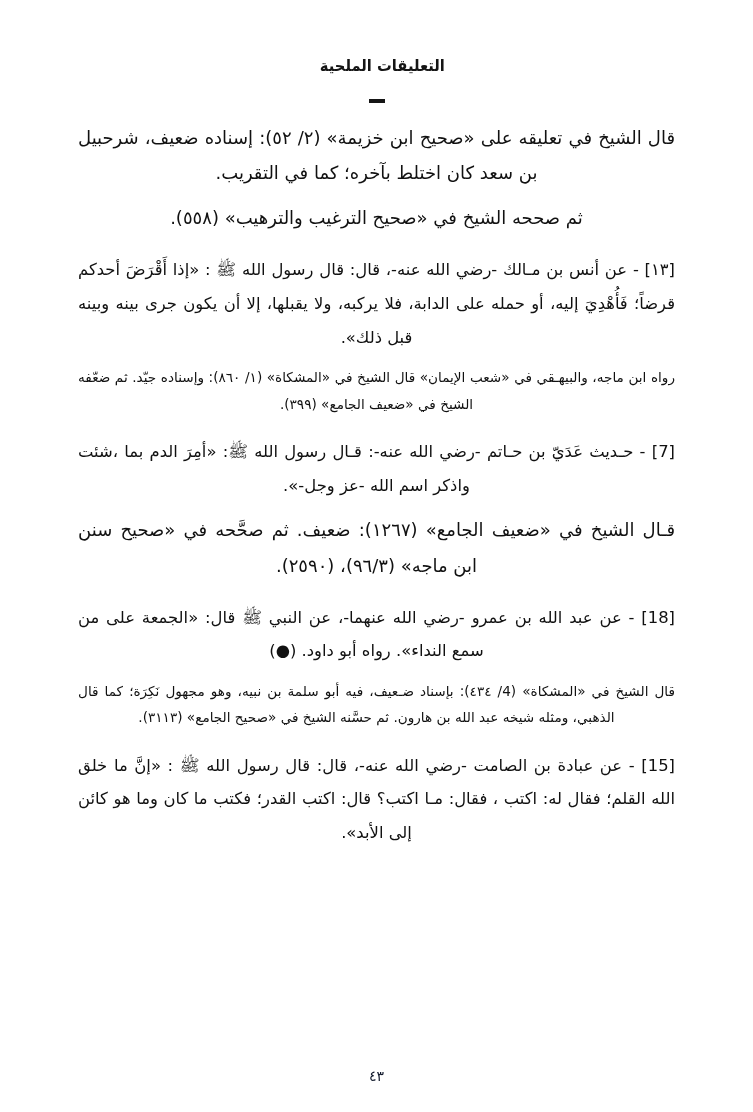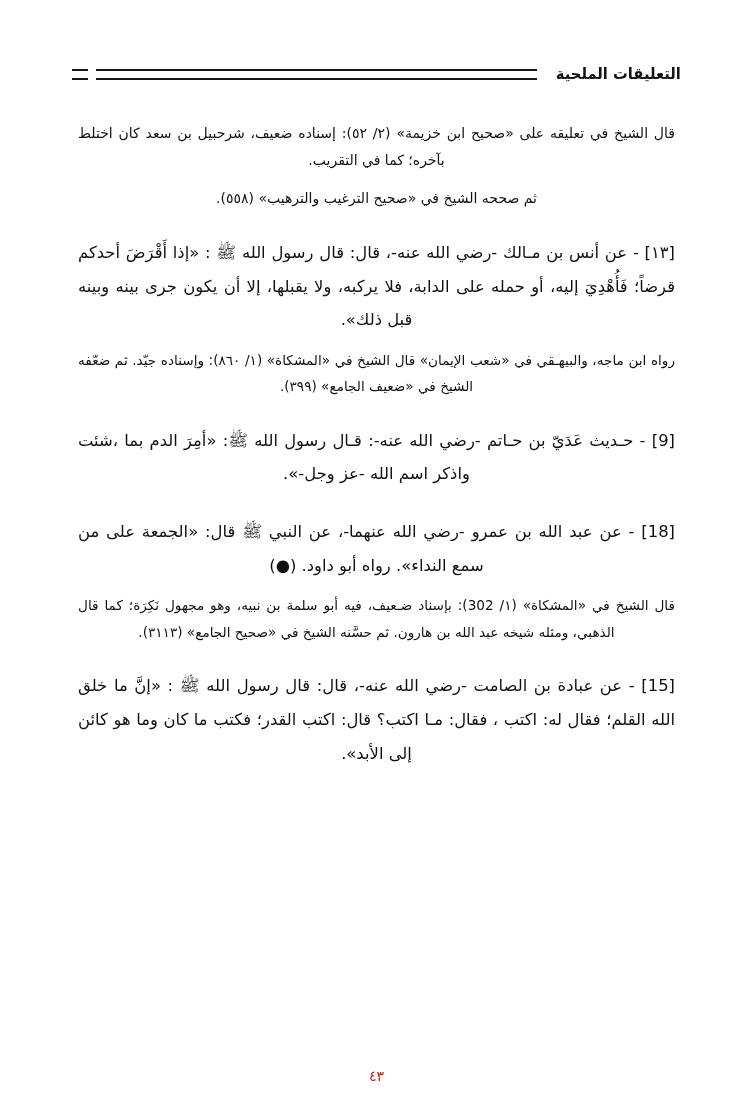--- a/index.html
+++ b/index.html
@@ -23,24 +23,23 @@
   }
 
   
   .header {
     position: absolute;
     top: 56px;
     right: 72px;
     left: 72px;
     height: 34px;
     display: flex;
-    flex-direction: row;
+    flex-direction: column;
     align-items: center;
     gap: 8px;
-    justify-content: center;
   }
   .header-title {
     font-family: "DejaVu Sans", sans-serif;
     font-size: 16px;
     font-weight: bold;
     letter-spacing: -0.5px;
     color: #151515;
     white-space: nowrap;
     transform: scaleX(0.92);
     transform-origin: right center;
@@ -63,54 +62,54 @@
   
   .content {
     position: absolute;
     top: 120px;
     right: 78px;
     left: 78px;
     bottom: 70px;
   }
 
   .para {
-    font-size: 14px;
+    font-size: 18px;
     line-height: 1.95;
     text-align: justify;
     text-align-last: center;
     margin: 0 0 10px 0;
     letter-spacing: 0;
   }
   .para.small {
     font-size: 13.6px;
     line-height: 1.95;
     margin-bottom: 8px;
   }
   .para.big {
     font-size: 16.4px;
     line-height: 2.05;
   }
   .gap-top {
-    margin-top: 24px;
+    margin-top: 18px;
   }
   .gap-top-sm {
   }
   .center-line {
     text-align: center;
   }
 
   
   .footer {
     position: absolute;
     bottom: 28px;
     left: 0;
     right: 0;
     text-align: center;
     font-size: 14px;
-    color: #b91c1c;
+    color: #0f172a;
   }
 </style>
 </head>
 <body>
 
 <div class="page">
 
   <div class="header">
     <span class="header-title">التعليقات الملحية</span>
     <span class="header-rule"></span>
@@ -120,26 +119,27 @@
   <div class="content">
 
     <p class="para">قال الشيخ في تعليقه على «صحيح ابن خزيمة» (٢/ ٥٢): إسناده ضعيف، شرحبيل بن سعد كان اختلط بآخره؛ كما في التقريب.</p>
 
     <p class="para center-line">ثم صححه الشيخ في «صحيح الترغيب والترهيب» (٥٥٨).</p>
 
     <p class="para big gap-top">[١٣] - عن أنس بن مـالك -رضي الله عنه-، قال: قال رسول الله ﷺ : «إذا أَقْرَضَ أحدكم قرضاً؛ فَأُهْدِيَ إليه، أو حمله على الدابة، فلا يركبه، ولا يقبلها، إلا أن يكون جرى بينه وبينه قبل ذلك».</p>
 
     <p class="para small gap-top-sm">رواه ابن ماجه، والبيهـقي في «شعب الإيمان» قال الشيخ في «المشكاة» (١/ ٨٦٠): وإسناده جيّد. ثم ضعّفه الشيخ في «ضعيف الجامع» (٣٩٩).</p>
 
-    <p class="para big gap-top">[9] - حـديث عَدَيّ بن حـاتم -رضي الله عنه-: قـال رسول الله ﷺ: «أمِرَ الدم بما ،شئت واذكر اسم الله -عز وجل-».</p>
+    <p class="para big gap-top">[7] - حـديث عَدَيّ بن حـاتم -رضي الله عنه-: قـال رسول الله ﷺ: «أمِرَ الدم بما ،شئت واذكر اسم الله -عز وجل-».</p>
 
+    <p class="para gap-top-sm">قـال الشيخ في «ضعيف الجامع» (١٢٦٧): ضعيف. ثم صحَّحه في «صحيح سنن ابن ماجه» (٩٦/٣)، (٢٥٩٠).</p>
 
     <p class="para big gap-top">[18] - عن عبد الله بن عمرو -رضي الله عنهما-، عن النبي ﷺ قال: «الجمعة على من سمع النداء». رواه أبو داود. (●)</p>
 
-    <p class="para small gap-top-sm">قال الشيخ في «المشكاة» (١/ 302): بإسناد ضـعيف، فيه أبو سلمة بن نبيه، وهو مجهول نَكِرَة؛ كما قال الذهبي، ومثله شيخه عبد الله بن هارون. ثم حسَّنه الشيخ في «صحيح الجامع» (٣١١٣).</p>
+    <p class="para small gap-top-sm">قال الشيخ في «المشكاة» (4/ ٤٣٤): بإسناد ضـعيف، فيه أبو سلمة بن نبيه، وهو مجهول نَكِرَة؛ كما قال الذهبي، ومثله شيخه عبد الله بن هارون. ثم حسَّنه الشيخ في «صحيح الجامع» (٣١١٣).</p>
 
     <p class="para big gap-top">[15] - عن عبادة بن الصامت -رضي الله عنه-، قال: قال رسول الله ﷺ : «إنَّ ما خلق الله القلم؛ فقال له: اكتب ، فقال: مـا اكتب؟ قال: اكتب القدر؛  فكتب ما كان وما هو كائن إلى الأبد».</p>
 
   </div>
 
   <div class="footer">٤٣</div>
 
 </div>
 
 </body></html>

